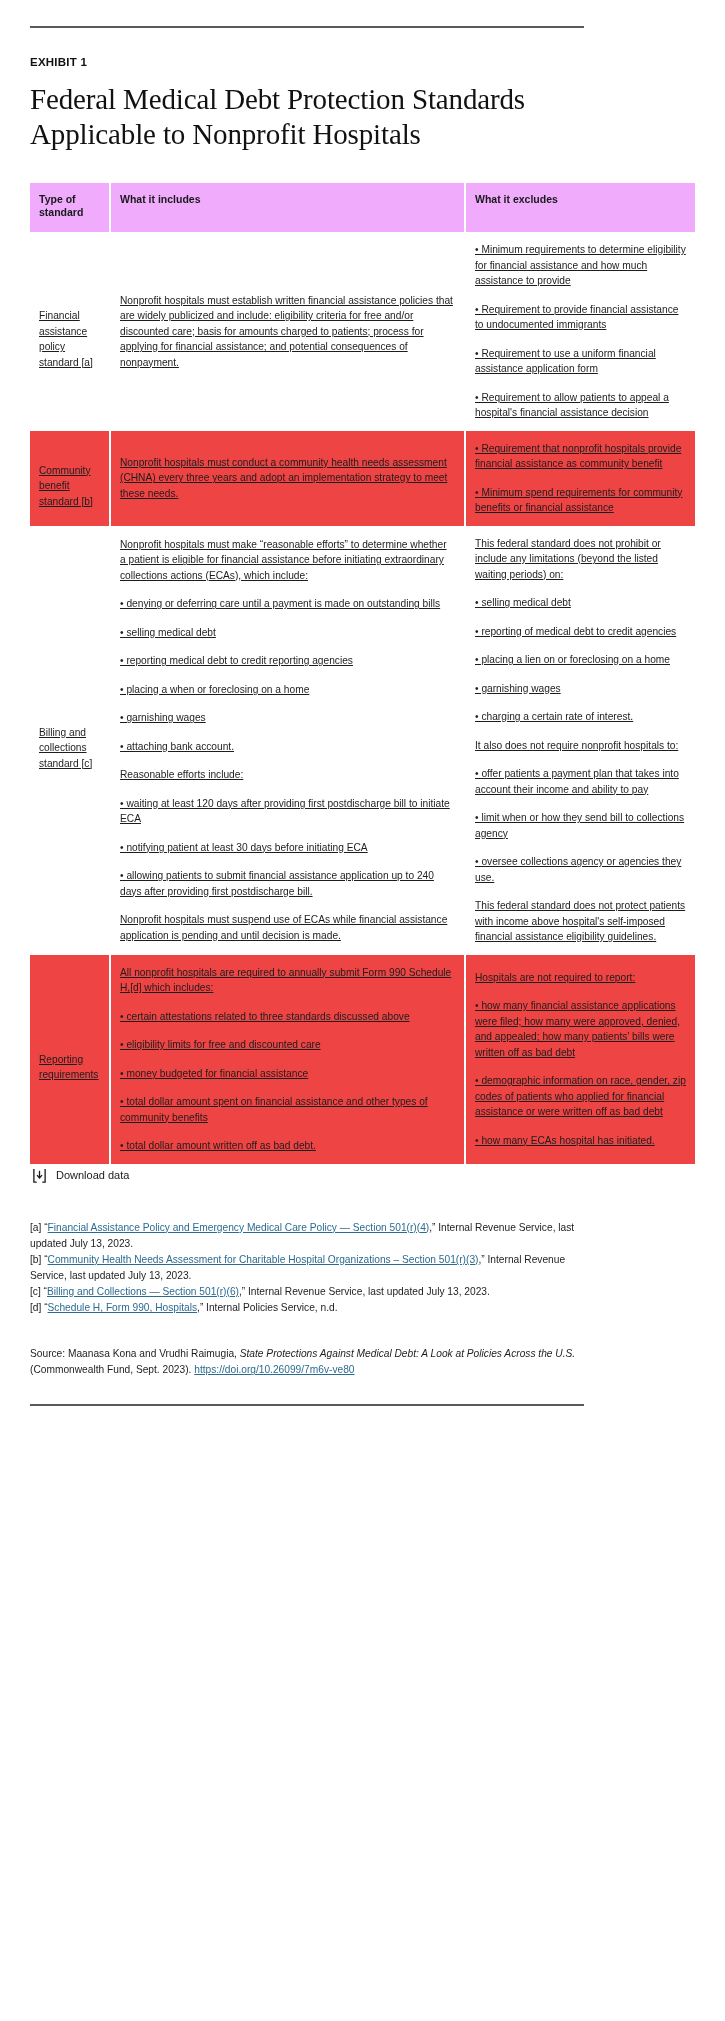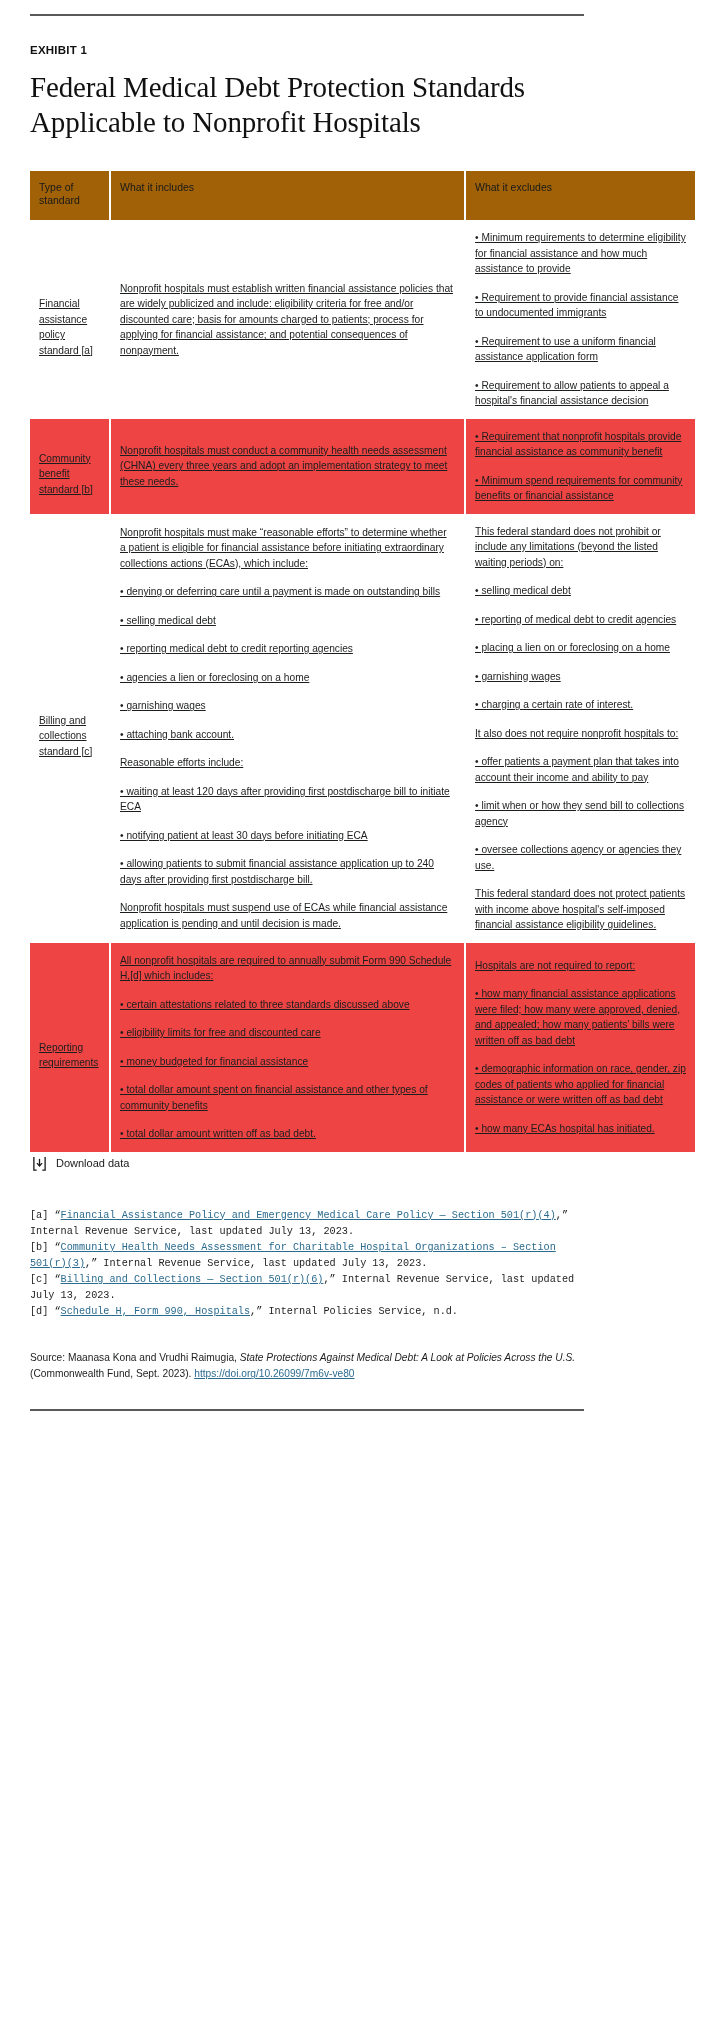--- a/index.html
+++ b/index.html
@@ -9,21 +9,21 @@
   }
   body {
     width: 725px;
     font-family: "Liberation Sans", sans-serif;
     color: #1a1a1a;
     -webkit-font-smoothing: antialiased;
   }
   .page {
     width: 614px;
     box-sizing: border-box;
-    padding: 0 30px;
+    padding: 12px 30px;
     position: relative;
   }
   .rule-top {
     border-top: 2px solid #5a5a5a;
     margin: 14px 0 0 0;
     height: 0;
   }
   .exhibit-label {
     font-size: 11.5px;
     font-weight: bold;
@@ -42,23 +42,23 @@
   }
 
   
   table.exhibit-table {
     width: 100%;
     border-collapse: collapse;
     margin-top: 30px;
     table-layout: fixed;
   }
   table.exhibit-table th {
-    background: #a16207;
+    background: #f0abfc;
     font-size: 10.5px;
-    font-weight: normal;
+    font-weight: bold;
     text-align: left;
     vertical-align: top;
     padding: 10px 9px 12px 9px;
     color: #18191a;
     line-height: 1.3;
     border-right: 2px solid #ffffff;
     margin-top: 28px;
   }
   table.exhibit-table th:last-child { border-right: none; }
   table.exhibit-table td {
@@ -102,21 +102,21 @@
     color: #1a1a1a;
   }
 
   
   .notes {
     margin-top: 37px;
     font-size: 10.2px;
     line-height: 1.58;
     color: #1c1d1e;
   }
-  .notes p { margin: 0; font-family: Liberation Mono, monospace; }
+  .notes p { margin: 0; }
   .notes a, .source a {
     color: #2b6b8f;
     text-decoration: underline;
   }
   .source {
     margin-top: 30px;
     font-size: 10.2px;
     line-height: 1.58;
     color: #1c1d1e;
   }
@@ -181,21 +181,21 @@
         </tr>
         <tr class="plain">
           <td>
             <div class="type-label">Billing and collections standard [c]</div>
           </td>
           <td>
             <p class="blk">Nonprofit hospitals must make “reasonable efforts” to determine whether a patient is eligible for financial assistance before initiating extraordinary collections actions (ECAs), which include:</p>
             <p class="blk">• denying or deferring care until a payment is made on outstanding bills</p>
             <p class="blk">• selling medical debt</p>
             <p class="blk">• reporting medical debt to credit reporting agencies</p>
-            <p class="blk">• agencies a lien or foreclosing on a home</p>
+            <p class="blk">• placing a when or foreclosing on a home</p>
             <p class="blk">• garnishing wages</p>
             <p class="blk">• attaching bank account.</p>
             <p class="blk">Reasonable efforts include:</p>
             <p class="blk">• waiting at least 120 days after providing first postdischarge bill to initiate ECA</p>
             <p class="blk">• notifying patient at least 30 days before initiating ECA</p>
             <p class="blk">• allowing patients to submit financial assistance application up to 240 days after providing first postdischarge bill.</p>
             <p class="blk">Nonprofit hospitals must suspend use of ECAs while financial assistance application is pending and until decision is made.</p>
           </td>
           <td class="cell-excl">
             <p class="blk">This federal standard does not prohibit or include any limitations (beyond the listed waiting periods) on:</p>

